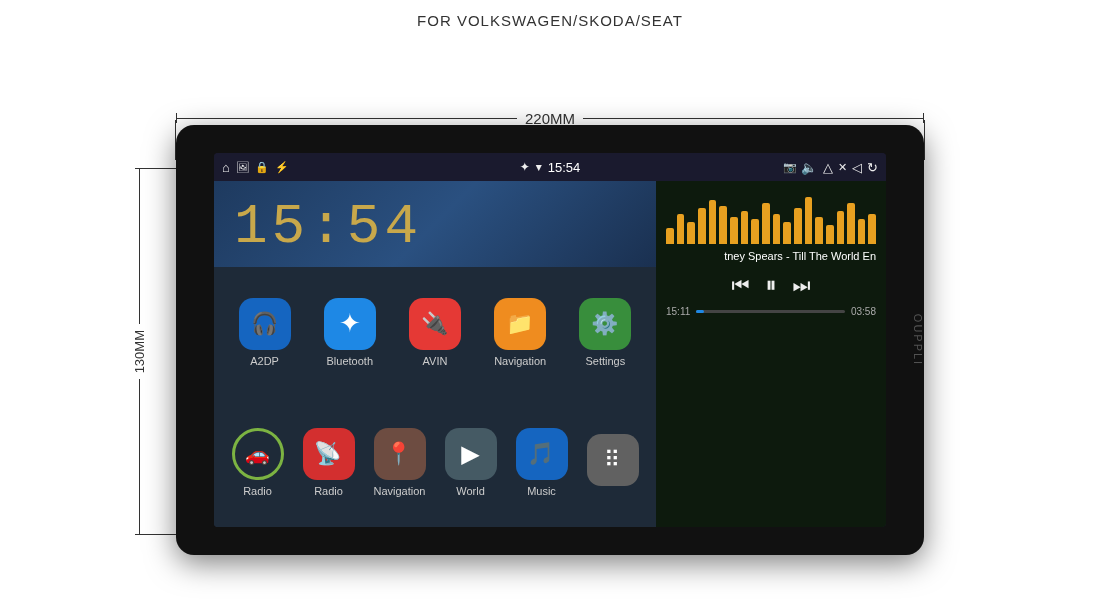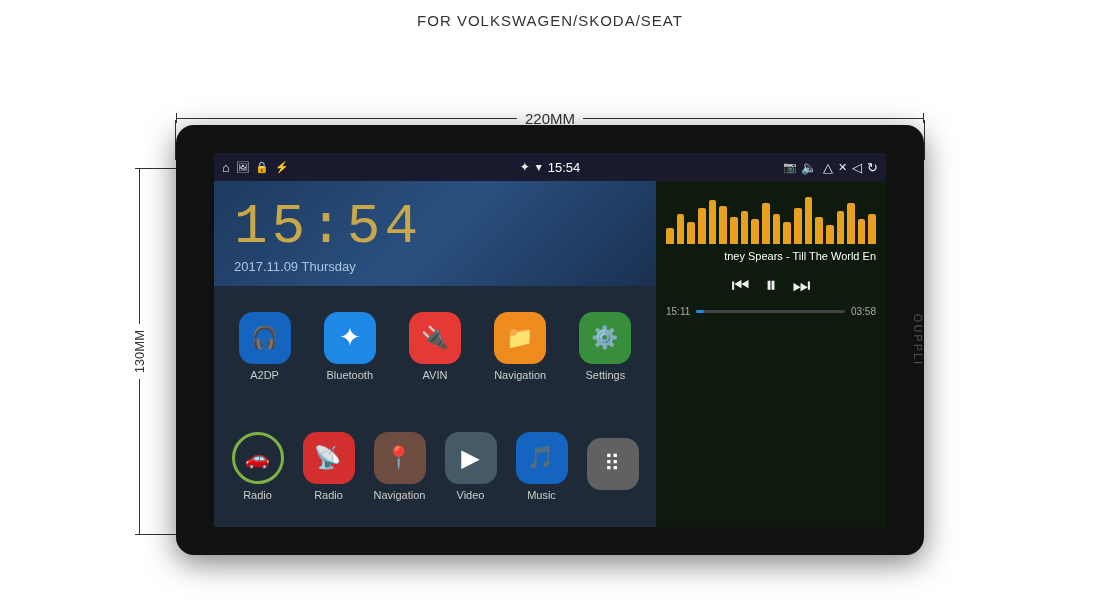--- a/index.html
+++ b/index.html
@@ -412,21 +412,20 @@
         <span>↻</span>
       </div>
     </div>
 
     <div class="screen-content">
 
       <div class="left-panel">
 
         <div class="clock-widget">
           <div class="clock-time">15:54</div>
-          <div class="clock-date">2017.11.09 Thursday</div>
         </div>
 
         <div class="app-grid">
 
           <div class="app-row">
             <div class="app-item">
               <div class="app-icon bg-blue-dark">🎧</div>
               <div class="app-label">A2DP</div>
             </div>
             <div class="app-item">
@@ -455,21 +454,21 @@
             <div class="app-item">
               <div class="app-icon bg-red-radio">📡</div>
               <div class="app-label">Radio</div>
             </div>
             <div class="app-item">
               <div class="app-icon bg-brown">📍</div>
               <div class="app-label">Navigation</div>
             </div>
             <div class="app-item">
               <div class="app-icon bg-dark-gray" style="color:#fff; font-size:24px;">▶</div>
-              <div class="app-label">Video</div>
+              <div class="app-label">World</div>
             </div>
             <div class="app-item">
               <div class="app-icon bg-blue-music">🎵</div>
               <div class="app-label">Music</div>
             </div>
             <div class="app-item">
               <div class="app-icon bg-gray-apps" style="color:#fff; font-size:22px; letter-spacing:1px;">⠿</div>
               <div class="app-label"></div>
             </div>
           </div>

